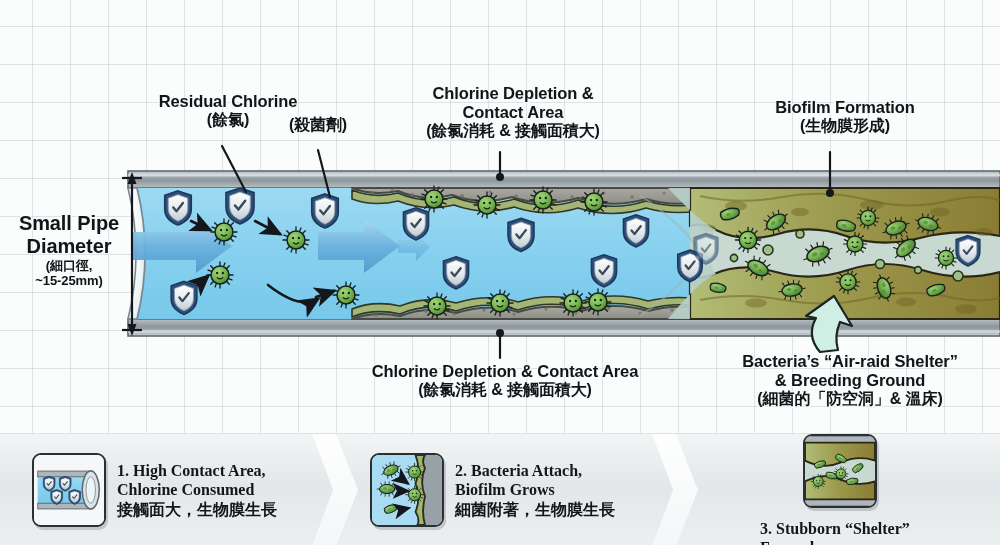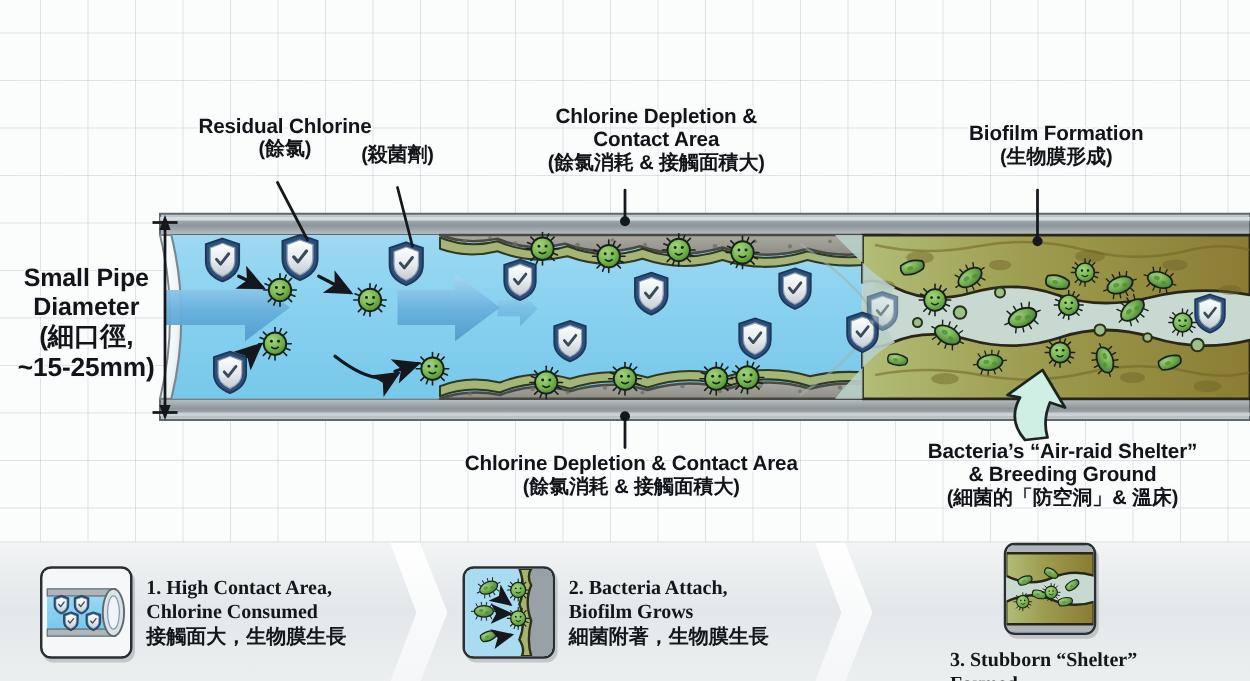--- a/index.html
+++ b/index.html
@@ -31,27 +31,27 @@
     letter-spacing: -0.1px;
     text-shadow:
       1.4px 0 #f8fafa, -1.4px 0 #f8fafa, 0 1.4px #f8fafa, 0 -1.4px #f8fafa,
       1px 1px #f8fafa, -1px -1px #f8fafa, 1px -1px #f8fafa, -1px 1px #f8fafa;
   }
   .callout .en { font-size: 16.5px; display:block; }
   .callout .zh { font-size: 16px; display:block; }
 
   #lbl-residual { left: 128px; top: 92px; width: 200px; }
   #lbl-biocide  { left: 248px; top: 116px; width: 140px; }
-  #lbl-depletion-top { left: 382px; top: 84px; width: 286px; }
+  #lbl-depletion-top { left: 370px; top: 84px; width: 286px; }
   #lbl-biofilm  { left: 720px; top: 98px; width: 250px; }
   #lbl-depletion-bottom { left: 330px; top: 362px; width: 350px; }
   #lbl-shelter  { left: 705px; top: 352px; width: 290px; }
   #lbl-diameter { left: 10px; top: 212px; width: 118px; }
   #lbl-diameter .en { font-size: 20px; }
-  #lbl-diameter .zh { font-size: 21px; }
+  #lbl-diameter .zh { font-size: 13px; }
 
   
   #stepbar {
     position: absolute; left: 0; top: 433px; width: 1000px; height: 112px;
     background: linear-gradient(180deg,#f2f4f5 0%, #e3e7e9 48%, #eceff0 100%);
     border-top: 1px solid #dfe3e5;
     overflow: hidden;
   }
   .chev {
     position: absolute; top: 0; width: 46px; height: 112px;

